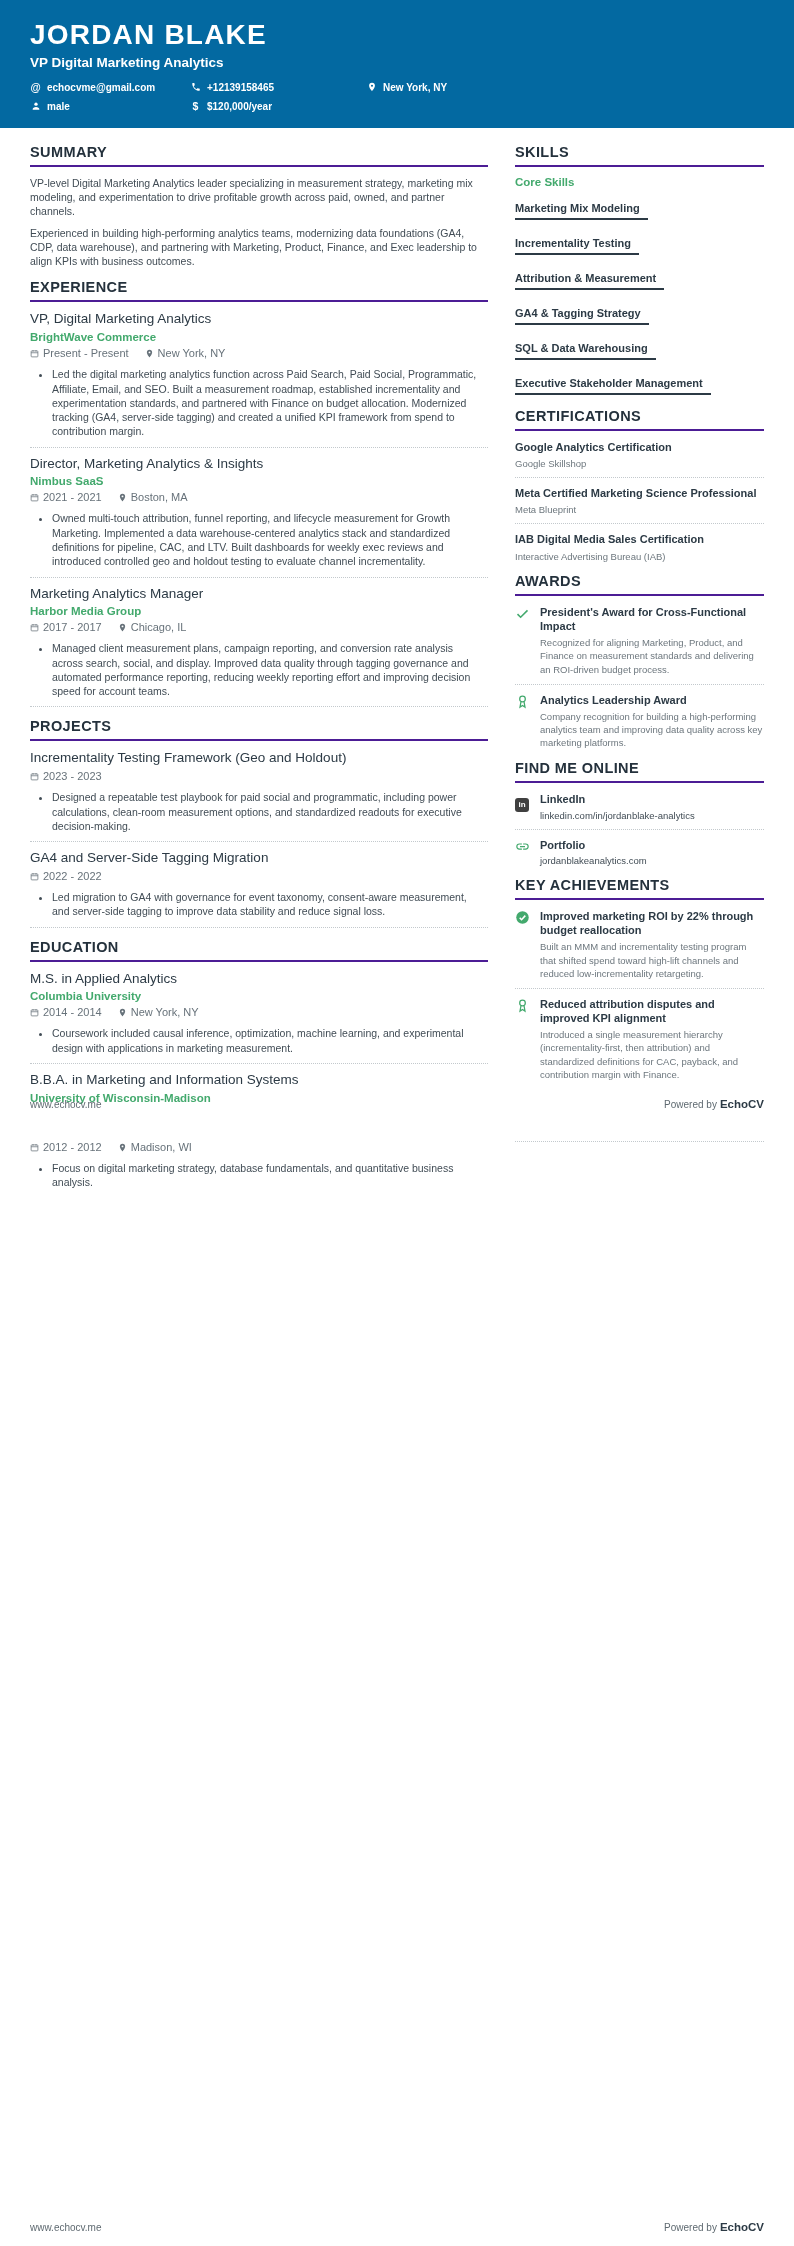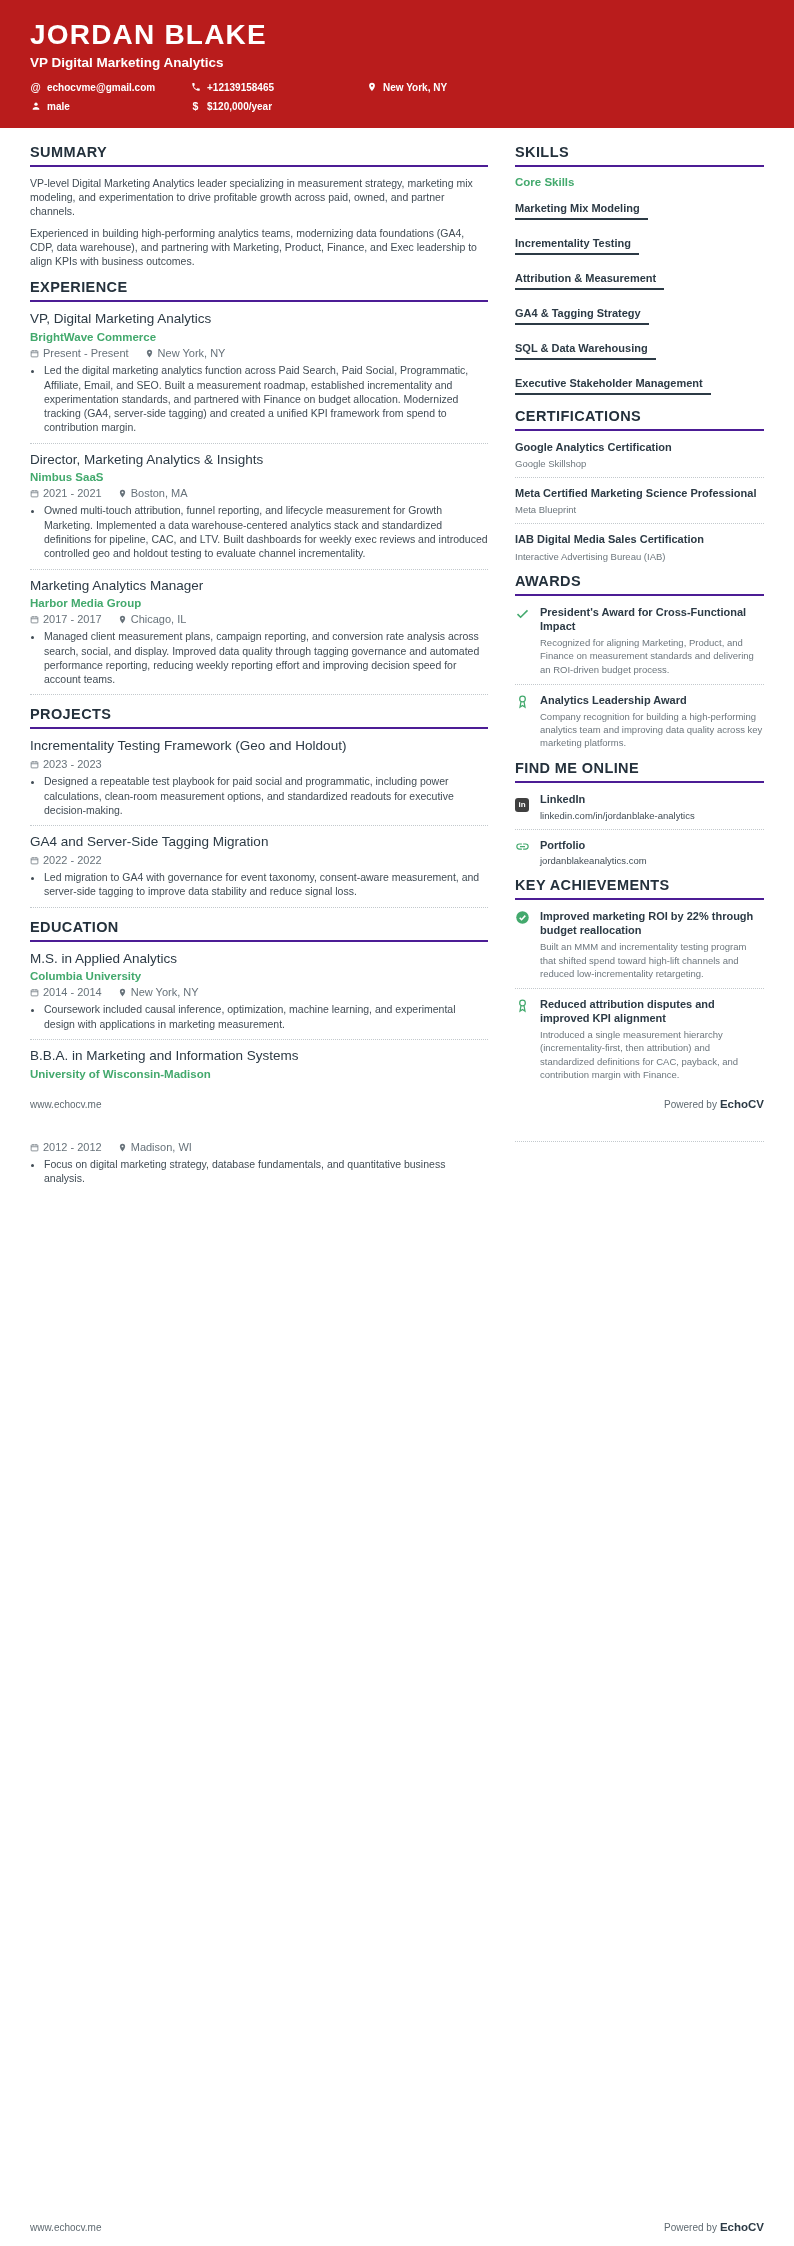--- a/index.html
+++ b/index.html
@@ -1,21 +1,21 @@
 <!DOCTYPE html>
 <html><head>
 <meta charset="utf-8">
 <style>
   html,body{margin:0;padding:0}
   body{width:794px;background:#ffffff;font-family:"Liberation Sans",sans-serif;-webkit-font-smoothing:antialiased}
   .resume{width:794px}
   .page{width:794px;height:1123px;background:#ffffff;position:relative;overflow:hidden}
 
   
-  .header{background:#b91c1c;color:#fff;padding:20px 30px 16px}
+  .header{background:#0369a1;color:#fff;padding:20px 30px 16px}
   .name{font-size:28px;font-weight:bold;letter-spacing:1.2px;line-height:1.1}
   .job-title{font-size:13.5px;font-weight:bold;margin-top:4px}
   .contact-grid{display:grid;grid-template-columns:160px 176px 1fr;row-gap:8px;margin-top:12px}
   .contact-item{display:flex;align-items:center;gap:6px;font-size:10px;font-weight:bold}
   .hicon{display:inline-flex;width:11px;height:11px;align-items:center;justify-content:center;flex:0 0 11px}
   .hicon svg{width:10px;height:10px}
   .glyph{font-size:10.5px;font-weight:bold;line-height:1}
 
   
   .columns{display:flex;gap:27px;padding:16px 30px 0}
@@ -23,21 +23,21 @@
   .col-right{flex:1;min-width:0}
   .section{margin-bottom:11px}
   .section-heading{font-size:14.5px;font-weight:bold;color:#24313c;letter-spacing:0.4px;border-bottom:2px solid #4c1d95;padding-bottom:5px;margin:0 0 9px}
 
   .body-text{font-size:10.5px;line-height:1.36;color:#414c55;margin:0 0 7px}
   .entry-title{font-size:13.5px;color:#2c3a45;line-height:1.25;margin-bottom:3px}
   .entry-company{font-size:11.5px;font-weight:bold;color:#43a96d;margin-bottom:4px}
   .entry-meta{display:flex;align-items:center;gap:16px;margin-bottom:4px}
   .meta-item{display:flex;align-items:center;gap:4px;font-size:11px;color:#67727a}
   .meta-item svg{width:9px;height:9px;flex:0 0 9px}
-  ul.bullets{margin:0;padding-left:14px}
+  ul.bullets{margin:8px;padding-left:14px}
   ul.bullets li{font-size:10.5px;line-height:1.36;color:#414c55}
   .sep{border-top:1px dotted #c3c9cd;margin:8px 0}
 
   
   .skills-group-label{font-size:11.5px;font-weight:bold;color:#43a96d;margin-bottom:10px}
   .skill-item{margin-bottom:13px}
   .skill-text{display:inline-block;font-size:11px;font-weight:bold;color:#2c3a45;border-bottom:2px solid #2c3a45;padding-bottom:4px;padding-right:8px}
   .cert-title{font-size:11px;font-weight:bold;color:#2c3a45;line-height:1.3}
   .cert-sub{font-size:9.5px;color:#6d777e;margin-top:4px}
   .iconed-entry{display:flex;gap:9px}

